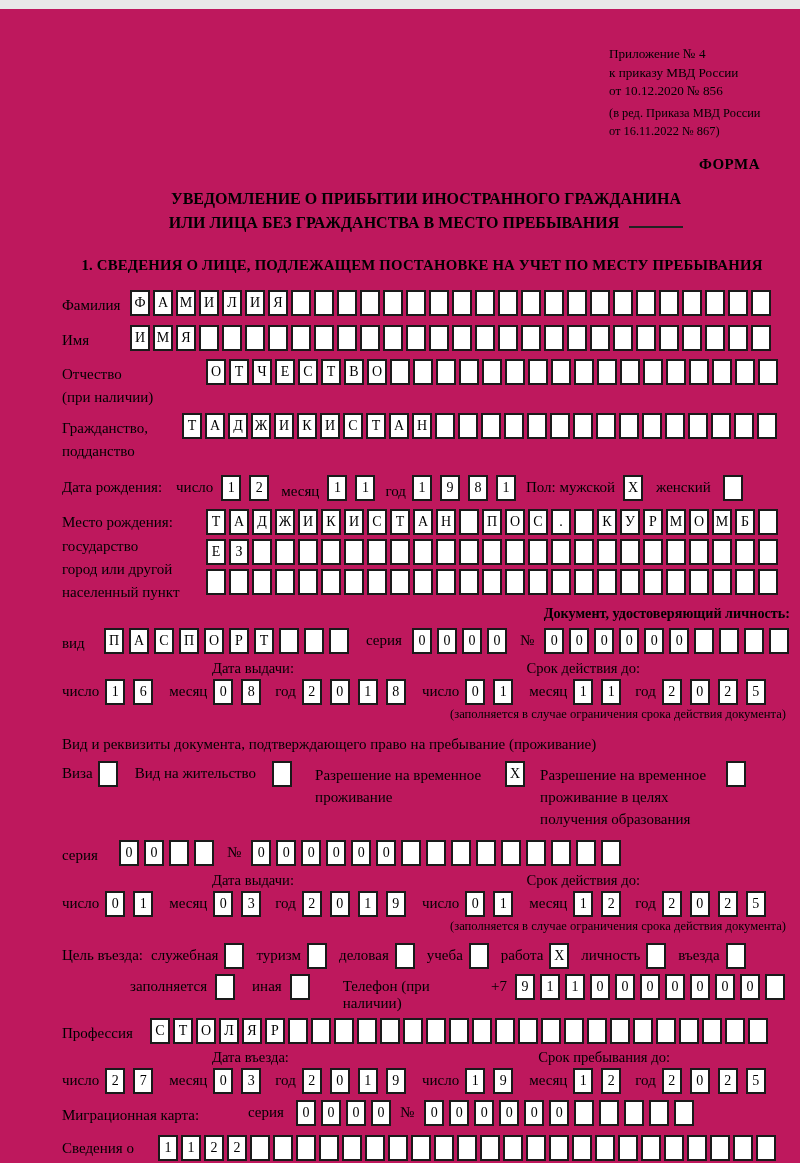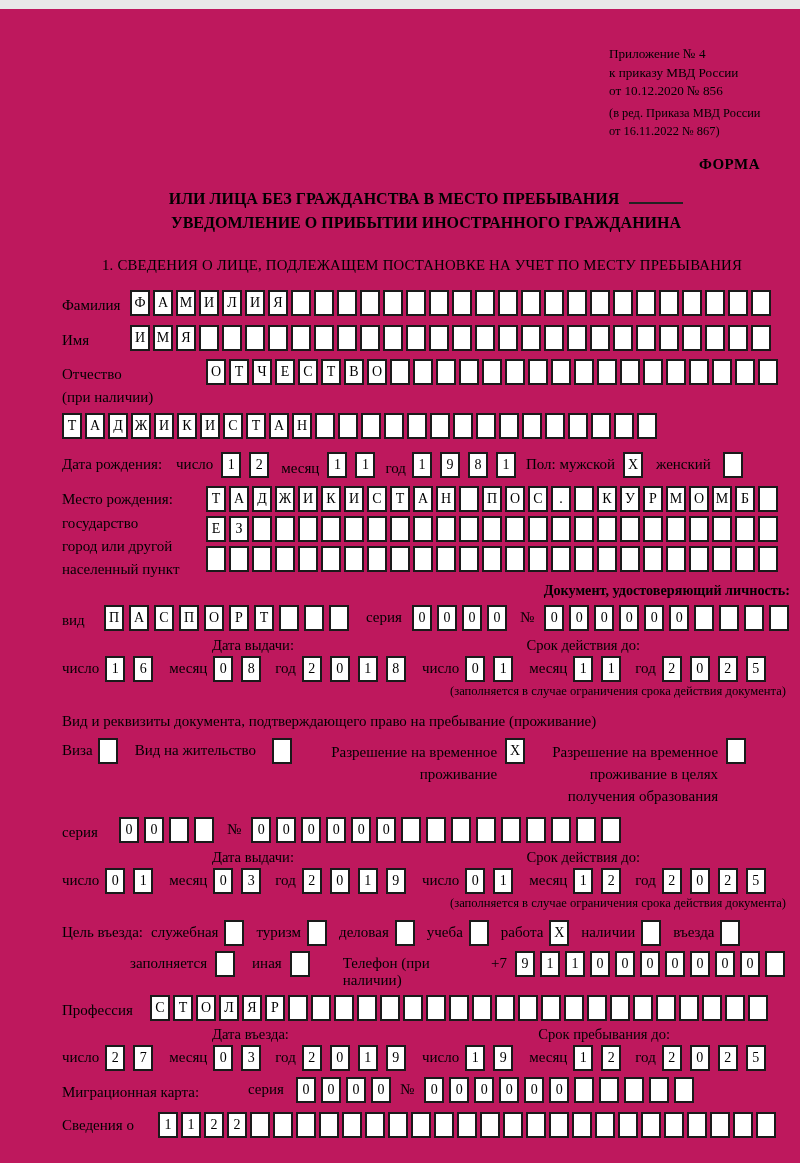--- a/index.html
+++ b/index.html
@@ -5,21 +5,21 @@
   html,body{margin:0;padding:0;background:#e8e8e8}
   .page{width:800px;height:1163px;background:#be185d;color:#000;box-sizing:border-box;
         padding:36px 10px 20px 62px;font-family:"Liberation Serif","DejaVu Serif",serif;
         font-size:15px;margin:9px auto;position:relative;overflow:hidden}
   .top-note{margin-left:547px;width:190px;font-size:13.2px;line-height:1.42}
   .top-note .small{font-size:12.4px}
   .top-note .gap{margin-top:4px}
   .forma{text-align:right;padding-right:30px;font-weight:bold;margin-top:16px;font-size:15px;letter-spacing:.5px}
   .title{margin-top:14px;text-align:center;font-weight:bold;font-size:16px;line-height:1.5}
   .blank{display:inline-block;width:54px;border-bottom:2px solid #222;height:13px;margin-left:10px}
-  .sec{margin-top:22px;font-weight:normal;font-size:14.8px;text-align:center;white-space:nowrap;margin-left:-8px;letter-spacing:.2px}
+  .sec{margin-top:22px;font-weight:bold;font-size:14.8px;text-align:center;white-space:nowrap;margin-left:-8px;letter-spacing:.2px}
   .row{display:flex;align-items:flex-start}
   .lbl{flex:none;padding-top:4px;line-height:1.5}
   .boxes{display:flex;flex:none}
   .cell{flex:none;width:20px;height:26px;border:2px solid #1a1a1a;box-sizing:border-box;margin-right:3px;
         display:inline-flex;align-items:center;justify-content:center;font-size:14px;line-height:1;background:#fff}
   .sp .cell,.cell.sp{margin-right:5px}
   .dg .cell{margin-right:8px}
   
   .r-surname{margin-top:16px}.r-surname .lbl,.r-first .lbl{width:68px}
   .r-first{margin-top:8px}
@@ -38,21 +38,21 @@
   .dcol-l{width:360px;display:flex}
   .dcol-r{display:flex}
   .dlab{padding-top:4px;margin-right:6px}
   .ml8{margin-left:8px}.ml6{margin-left:6px}
   .note{text-align:right;font-size:12.6px;margin-top:2px;padding-right:4px}
   .intro{margin-top:9px;line-height:1.75}
   .r-visa{margin-top:4px}
   .vopt{display:flex;align-items:flex-start}
   .vopt .t{padding-top:4px}
   .vopt .cell{margin-left:8px}
-  .vc{text-align:right;line-height:1.45;padding-top:4px}
+  .vc{text-align:left;line-height:1.45;padding-top:4px}
   .r-ser2{margin-top:10px}.r-ser2 .lbl{width:45px}
   .r-visit{margin-top:9px;align-items:flex-start}
   .r-visit .t,.r-visit2 .t{padding-top:4px}
   .r-visit .cell{margin-left:6px}
   .vg{display:flex;margin-right:9px}
   .r-visit2{margin-top:5px;margin-left:68px;align-items:flex-start}
   .r-visit2 .cell.cb{margin-left:8px}
   .r-prof{margin-top:6px}.r-prof .lbl{width:88px}
   .r-mig{margin-top:6px}.r-mig .lbl{width:150px}
   .r-rep{margin-top:8px}.r-rep .lbl{width:96px;padding-top:2px;line-height:1.5}
@@ -68,22 +68,22 @@
     <div>Приложение № 4</div>
     <div>к приказу МВД России</div>
     <div>от 10.12.2020 № 856</div>
     <div class="small gap">(в ред. Приказа МВД России</div>
     <div class="small">от 16.11.2022 № 867)</div>
   </div>
 
   <div class="forma">ФОРМА</div>
 
   <div class="title">
+    <div>УВЕДОМЛЕНИЕ О ПРИБЫТИИ ИНОСТРАННОГО ГРАЖДАНИНА</div>
     <div><b class="nb">ИЛИ ЛИЦА БЕЗ ГРАЖДАНСТВА В МЕСТО ПРЕБЫВАНИЯ</b><span class="blank"></span></div>
-    <div>УВЕДОМЛЕНИЕ О ПРИБЫТИИ ИНОСТРАННОГО ГРАЖДАНИНА</div>
   </div>
 
   <div class="sec">1. СВЕДЕНИЯ О ЛИЦЕ, ПОДЛЕЖАЩЕМ ПОСТАНОВКЕ НА УЧЕТ ПО МЕСТУ ПРЕБЫВАНИЯ</div>
 
   <div class="row r-surname">
     <div class="lbl">Фамилия</div>
     <div class="boxes">
         <span class="cell">Ф</span>
         <span class="cell">А</span>
         <span class="cell">М</span>
@@ -177,20 +177,24 @@
         <span class="cell"></span>
         <span class="cell"></span>
         <span class="cell"></span>
         <span class="cell"></span>
         <span class="cell"></span>
         <span class="cell"></span>
       </div>
   </div>
 
   <div class="row r-cit">
+    <div class="lbl">
+      <div>Гражданство,</div>
+      <div>подданство</div>
+    </div>
     <div class="boxes">
         <span class="cell">Т</span>
         <span class="cell">А</span>
         <span class="cell">Д</span>
         <span class="cell">Ж</span>
         <span class="cell">И</span>
         <span class="cell">К</span>
         <span class="cell">И</span>
         <span class="cell">С</span>
         <span class="cell">Т</span>
@@ -532,21 +536,21 @@
       </span>
     <span class="vg">
         <span class="t">учеба</span>
         <span class="cell"></span>
       </span>
     <span class="vg">
         <span class="t">работа</span>
         <span class="cell">X</span>
       </span>
     <span class="vg">
-        <span class="t">наличии</span>
+        <span class="t">личность</span>
         <span class="cell"></span>
       </span>
     <span class="vg">
         <span class="t">въезда</span>
         <span class="cell"></span>
       </span>
   </div>
 
   <div class="row r-visit2">
     <span class="t">заполняется</span>

